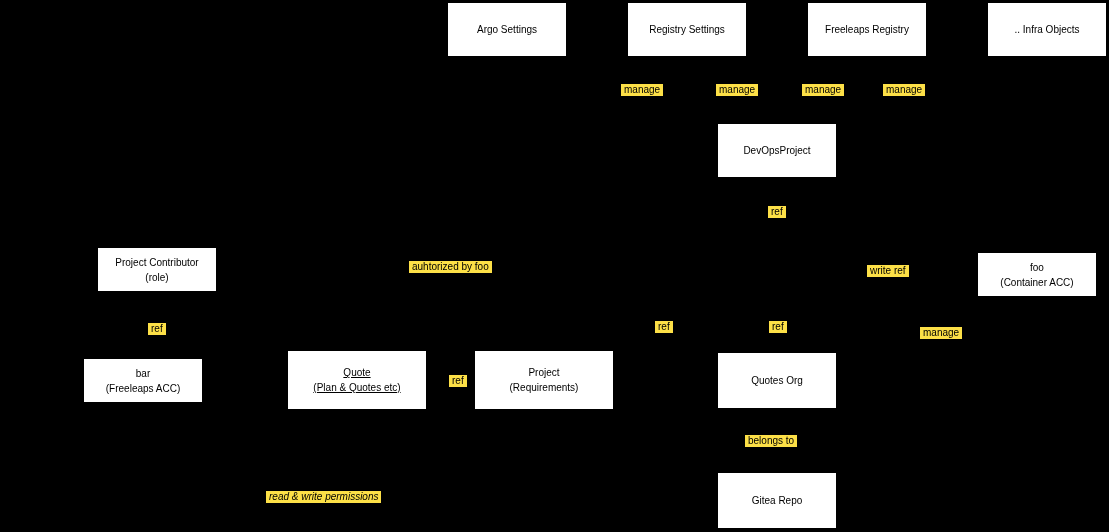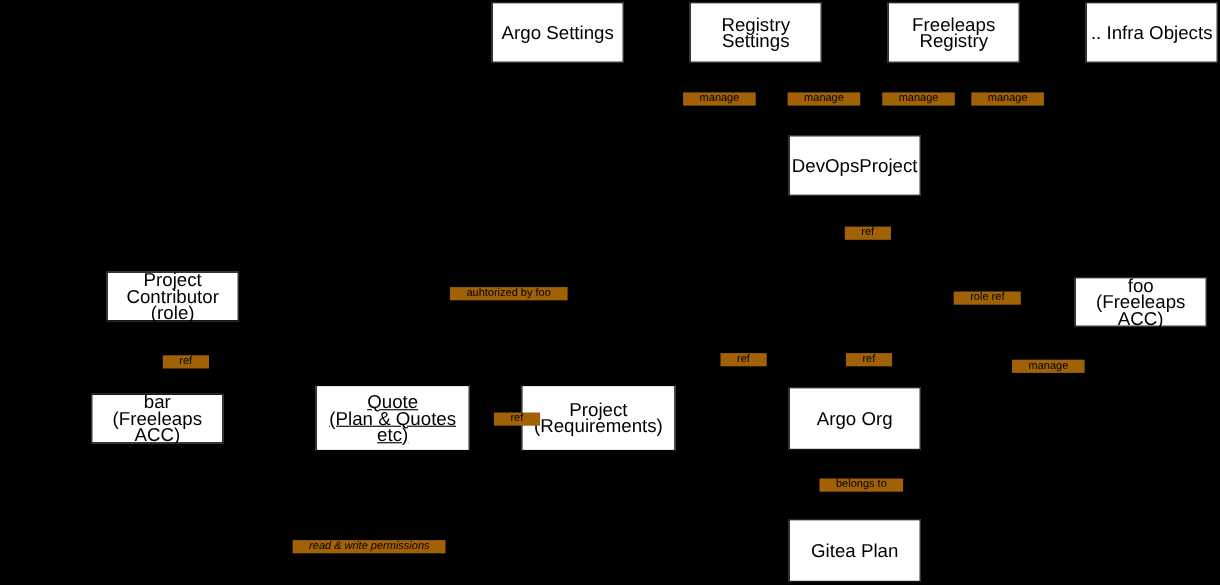--- a/index.html
+++ b/index.html
@@ -17,32 +17,32 @@
   }
   .node {
     position: absolute;
     background: #ffffff;
     border: 1px solid #000000;
     color: #000000;
     display: flex;
     align-items: center;
     justify-content: center;
     text-align: center;
-    font-size: 17px;
+    font-size: 10px;
     line-height: 15px;
     box-sizing: border-box;
     white-space: pre-line;
   }
   .edge-label {
     position: absolute;
-    background: #a16207;
+    background: #fde047;
     color: #000000;
     font-size: 10px;
     line-height: 12px;
-    padding: 0 15px;
+    padding: 0 3px;
     white-space: nowrap;
     box-sizing: border-box;
   }
   .edge {
     position: absolute;
     background: #000000;
   }
 </style>
 </head>
 <body>
@@ -71,37 +71,37 @@
   <div class="edge" style="left:157px; top:403px; width:1px; height:94px;"></div>
 
   <div class="node" style="left:447px; top:2px; width:120px; height:55px;">Argo Settings</div>
   <div class="node" style="left:627px; top:2px; width:120px; height:55px;">Registry Settings</div>
   <div class="node" style="left:807px; top:2px; width:120px; height:55px;">Freeleaps Registry</div>
   <div class="node" style="left:987px; top:2px; width:120px; height:55px;">.. Infra Objects</div>
   <div class="node" style="left:717px; top:123px; width:120px; height:55px;">DevOpsProject</div>
   <div class="node" style="left:97px; top:247px; width:120px; height:45px;">Project Contributor
 (role)</div>
   <div class="node" style="left:977px; top:252px; width:120px; height:45px;">foo
-(Freeleaps ACC)</div>
+(Container ACC)</div>
   <div class="node" style="left:83px; top:358px; width:120px; height:45px;">bar
 (Freeleaps ACC)</div>
   <div class="node" style="left:287px; top:350px; width:140px; height:60px;text-decoration:underline;">Quote
 (Plan &amp; Quotes etc)</div>
   <div class="node" style="left:474px; top:350px; width:140px; height:60px;">Project
 (Requirements)</div>
-  <div class="node" style="left:717px; top:352px; width:120px; height:57px;">Argo Org</div>
-  <div class="node" style="left:717px; top:472px; width:120px; height:57px;">Gitea Plan</div>
+  <div class="node" style="left:717px; top:352px; width:120px; height:57px;">Quotes Org</div>
+  <div class="node" style="left:717px; top:472px; width:120px; height:57px;">Gitea Repo</div>
 
   <div class="edge-label" style="left:621px; top:84px;">manage</div>
   <div class="edge-label" style="left:716px; top:84px;">manage</div>
   <div class="edge-label" style="left:802px; top:84px;">manage</div>
   <div class="edge-label" style="left:883px; top:84px;">manage</div>
   <div class="edge-label" style="left:768px; top:206px;">ref</div>
   <div class="edge-label" style="left:409px; top:261px;text-align:center;">auhtorized by foo</div>
-  <div class="edge-label" style="left:867px; top:265px;">role ref</div>
+  <div class="edge-label" style="left:867px; top:265px;">write ref</div>
   <div class="edge-label" style="left:148px; top:323px;">ref</div>
   <div class="edge-label" style="left:655px; top:321px;">ref</div>
   <div class="edge-label" style="left:769px; top:321px;">ref</div>
   <div class="edge-label" style="left:920px; top:327px;">manage</div>
   <div class="edge-label" style="left:449px; top:375px;">ref</div>
   <div class="edge-label" style="left:745px; top:435px;">belongs to</div>
   <div class="edge-label" style="left:266px; top:491px;font-style:italic;">read &amp; write permissions</div>
 
 </div>
 

